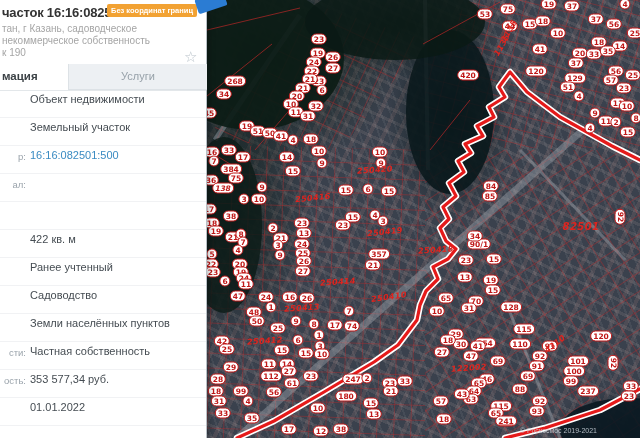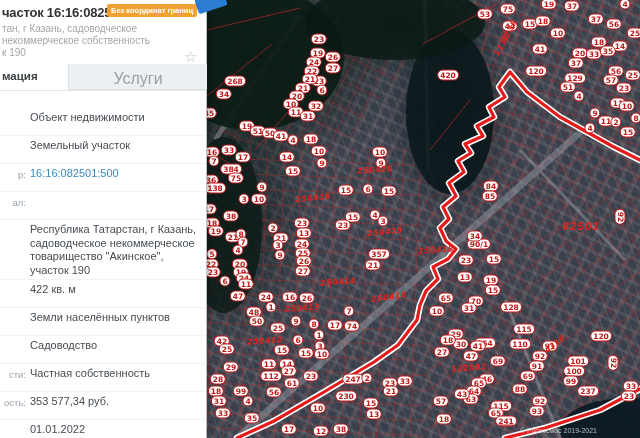--- a/index.html
+++ b/index.html
@@ -36,22 +36,22 @@
   .p-badge{position:absolute;left:107px;top:4px;background:#f2a233;color:#fff;
     font-size:7.5px;font-weight:bold;padding:2px 4px 2px;border-radius:2px;white-space:nowrap;}
   .p-sub{position:absolute;left:2px;top:23px;width:200px;font-size:10px;line-height:12px;
     color:#a5a5a5;}
   .p-star{position:absolute;left:184px;top:48px;font-size:15px;color:#bcc5cc;cursor:pointer;}
   .p-tabs{position:relative;height:26px;background:#fff;border-bottom:1px solid #e3e7ea;}
   .tab-info{position:absolute;left:0;top:0;width:68px;height:26px;background:#fff;}
   .tab-info span{position:absolute;left:2px;top:6px;font-size:11.5px;font-weight:bold;color:#3c4246;}
   .tab-services{position:absolute;left:68px;top:0;width:138px;height:25px;background:#edf0f3;
     border-left:1px solid #dde2e6;border-bottom:1px solid #dde2e6;text-align:center;cursor:pointer;}
-  .tab-services span{display:inline-block;margin-top:6px;font-size:16px;color:#97a1a9;}
-  .p-rows{position:absolute;top:90px;left:0;right:0;bottom:0;overflow:hidden;margin-top:18px;}
+  .tab-services span{display:inline-block;margin-top:6px;font-size:11px;color:#97a1a9;}
+  .p-rows{position:absolute;top:90px;left:0;right:0;bottom:0;overflow:hidden;}
   .info-row{display:flex;min-height:22px;padding:3px 0 2px;border-bottom:1px solid #f1f2f4;}
   .row-label{width:26px;flex:none;text-align:right;font-size:9.5px;color:#9aa3ab;padding-top:2px;}
   .row-value{margin-left:4px;padding-right:8px;font-size:11px;color:#454c52;line-height:13.5px;}
   .row-value.link{color:#3a8bc2;cursor:pointer;}
 </style>
 </head>
 <body>
 
 <div class="stage">
 
@@ -187,33 +187,33 @@
         <span class="map-badge" style="left: 491px; top: 186px;">84</span>
         <span class="map-badge" style="left: 490px; top: 196px;">85</span>
         <span class="map-badge" style="left: 479px; top: 244px;">90/1</span>
         <span class="map-badge" style="left: 475px; top: 236px;">34</span>
         <span class="map-badge" style="left: 466px; top: 260px;">23</span>
         <span class="map-badge" style="left: 494px; top: 259px;">15</span>
         <span class="map-badge" style="left: 465px; top: 277px;">13</span>
         <span class="map-badge" style="left: 491px; top: 280px;">19</span>
         <span class="map-badge" style="left: 493px; top: 290px;">15</span>
         <span class="map-badge" style="left: 620px; top: 217px; transform: translate(-50%, -50%) rotate(90deg);">92</span>
-        <span class="map-badge" style="left: 448px; top: 75px;">420</span>
+        <span class="map-badge" style="left: 468px; top: 75px;">420</span>
         <span class="map-badge" style="left: 212px; top: 152px;">16</span>
         <span class="map-badge" style="left: 214px; top: 161px;">7</span>
         <span class="map-badge" style="left: 229px; top: 150px;">33</span>
         <span class="map-badge" style="left: 243px; top: 157px;">17</span>
         <span class="map-badge" style="left: 287px; top: 157px;">14</span>
         <span class="map-badge" style="left: 319px; top: 151px;">10</span>
         <span class="map-badge" style="left: 322px; top: 163px;">9</span>
         <span class="map-badge" style="left: 293px; top: 171px;">15</span>
         <span class="map-badge" style="left: 231px; top: 169px;">384</span>
         <span class="map-badge" style="left: 236px; top: 178px;">75</span>
         <span class="map-badge" style="left: 211px; top: 180px;">36</span>
-        <span class="map-badge" style="left: 215px; top: 188px;">138</span>
+        <span class="map-badge" style="left: 223px; top: 188px; font-style: italic;">138</span>
         <span class="map-badge" style="left: 244px; top: 199px;">3</span>
         <span class="map-badge" style="left: 262px; top: 187px;">9</span>
         <span class="map-badge" style="left: 259px; top: 199px;">10</span>
         <span class="map-badge" style="left: 209px; top: 209px;">17</span>
         <span class="map-badge" style="left: 231px; top: 216px;">38</span>
         <span class="map-badge" style="left: 212px; top: 223px;">18</span>
         <span class="map-badge" style="left: 216px; top: 231px;">19</span>
         <span class="map-badge" style="left: 233px; top: 237px;">21</span>
         <span class="map-badge" style="left: 241px; top: 234px;">8</span>
         <span class="map-badge" style="left: 243px; top: 242px;">7</span>
@@ -278,21 +278,21 @@
         <span class="map-badge" style="left: 218px; top: 379px;">28</span>
         <span class="map-badge" style="left: 216px; top: 391px;">18</span>
         <span class="map-badge" style="left: 241px; top: 391px;">99</span>
         <span class="map-badge" style="left: 274px; top: 392px;">56</span>
         <span class="map-badge" style="left: 219px; top: 401px;">31</span>
         <span class="map-badge" style="left: 248px; top: 401px;">4</span>
         <span class="map-badge" style="left: 223px; top: 413px;">33</span>
         <span class="map-badge" style="left: 252px; top: 418px;">35</span>
         <span class="map-badge" style="left: 353px; top: 379px;">247</span>
         <span class="map-badge" style="left: 367px; top: 378px;">2</span>
-        <span class="map-badge" style="left: 346px; top: 396px;">230</span>
+        <span class="map-badge" style="left: 346px; top: 396px;">180</span>
         <span class="map-badge" style="left: 318px; top: 408px;">10</span>
         <span class="map-badge" style="left: 371px; top: 403px;">15</span>
         <span class="map-badge" style="left: 374px; top: 414px;">13</span>
         <span class="map-badge" style="left: 390px; top: 383px;">23</span>
         <span class="map-badge" style="left: 391px; top: 391px;">21</span>
         <span class="map-badge" style="left: 405px; top: 381px;">33</span>
         <span class="map-badge" style="left: 289px; top: 429px;">17</span>
         <span class="map-badge" style="left: 321px; top: 431px;">12</span>
         <span class="map-badge" style="left: 341px; top: 429px;">38</span>
         <span class="map-badge" style="left: 446px; top: 298px;">65</span>
@@ -390,37 +390,40 @@
     <span class="row-label">р:</span>
     <span class="row-value link">16:16:082501:500</span>
   </div>
 
   <div class="info-row">
     <span class="row-label">ал:</span>
   </div>
 
   <div class="info-row">
     <span class="row-label"></span>
-    <span class="row-value">Республика Татарстан, г Казань, садоводческое некоммерческое товарищество "Акинское", участок 190</span>
   </div>
 
   <div class="info-row">
     <span class="row-label"></span>
     <span class="row-value">422 кв. м</span>
   </div>
 
+  <div class="info-row">
+    <span class="row-label"></span>
+    <span class="row-value">Ранее учтенный</span>
+  </div>
+
+  <div class="info-row">
+    <span class="row-label"></span>
+    <span class="row-value">Садоводство</span>
+  </div>
 
   <div class="info-row">
     <span class="row-label"></span>
     <span class="row-value">Земли населённых пунктов</span>
-  </div>
-
-  <div class="info-row">
-    <span class="row-label"></span>
-    <span class="row-value">Садоводство</span>
   </div>
 
   <div class="info-row">
     <span class="row-label">сти:</span>
     <span class="row-value">Частная собственность</span>
   </div>
 
   <div class="info-row">
     <span class="row-label">ость:</span>
     <span class="row-value">353 577,34 руб.</span>

